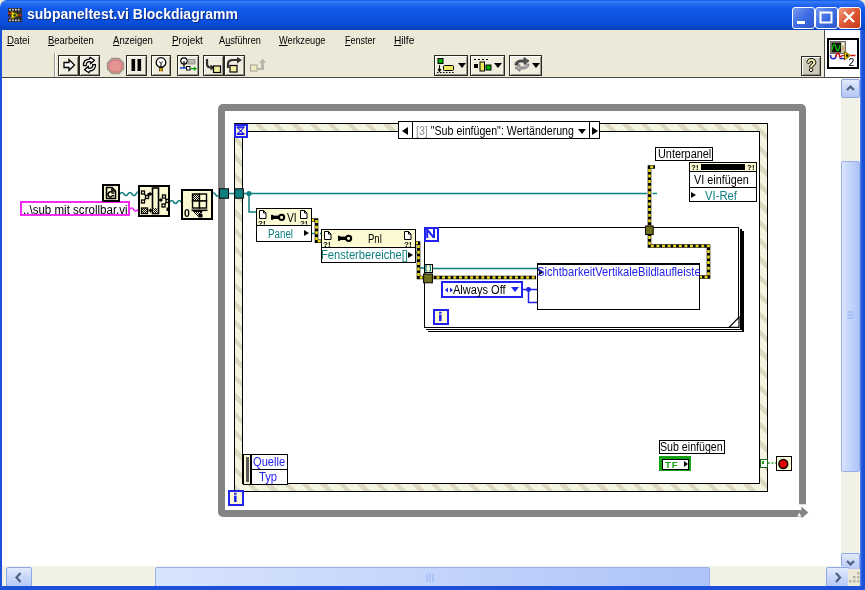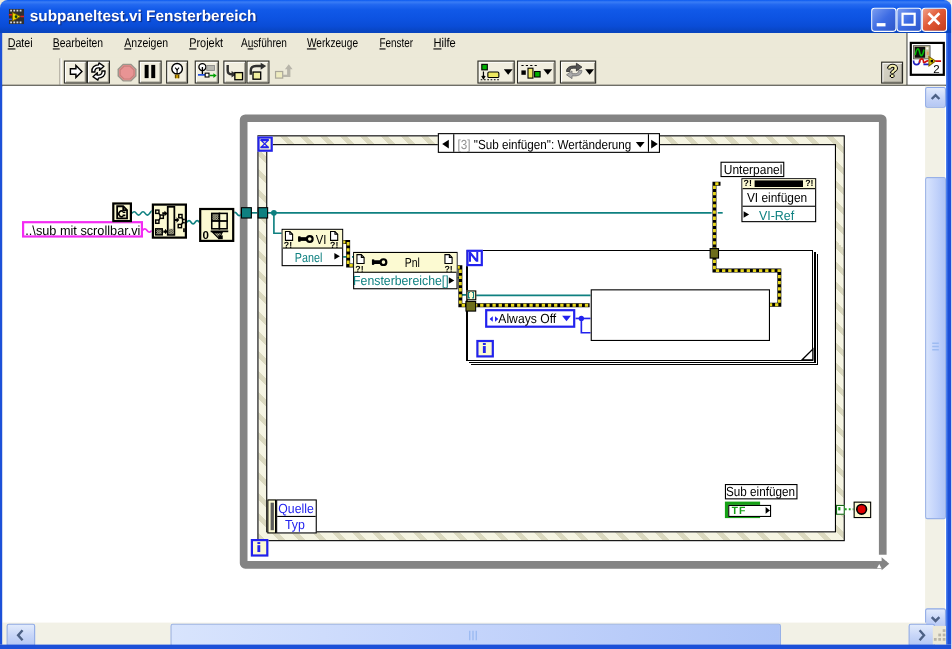--- a/index.html
+++ b/index.html
@@ -66,21 +66,21 @@
           <rect x="5" y="14" width="2" height="2"></rect>
           <rect x="8.5" y="14" width="2" height="2"></rect>
           <rect x="12" y="14" width="2" height="2"></rect>
         </g>
       <path d="M-2 6.5 H6" stroke="#E02020" stroke-width="1.6"></path>
       <path d="M-2 11.5 H4" stroke="#3050E0" stroke-width="1.6"></path>
       <path d="M4 4 L13 8.5 L4 13.5 Z" fill="#E8D800" stroke="#806000" stroke-width="1"></path>
       <circle cx="8" cy="8.7" r="1.5" fill="#104010"></circle>
       <path d="M13 8.5 H17" stroke="#E02020" stroke-width="1.4"></path>
     </svg>
-    <div class="txt abs" id="t_title">subpaneltest.vi Fensterbereich</div>
+    <div class="txt abs" id="t_title">subpaneltest.vi Blockdiagramm</div>
     <div class="tbtn min abs"><svg width="21" height="20">
           <rect x="4" y="13" width="8" height="3" fill="#fff"></rect>
         </svg></div>
     <div class="tbtn max abs"><svg width="21" height="20">
           <rect x="4.5" y="4.5" width="11" height="10" fill="none" stroke="#fff" stroke-width="2"></rect>
         </svg></div>
     <div class="tbtn cls abs"><svg width="21" height="20">
           <path d="M5 4 L15 14 M15 4 L5 14" stroke="#fff" stroke-width="2.4"></path>
         </svg></div>
   </div>
@@ -388,20 +388,24 @@
         </svg>
     </div>
     
     <div class="abs" style="left:423.6px;top:263.8px;width:9.2px;height:9.6px;background:#FCFAD2;border:1.4px solid #000;box-sizing:border-box;">
       <svg width="6.4" height="6.8" style="display:block">
           <path d="M2.2 0.8 H0.8 V5.8 H2.2 M4.2 0.8 H5.6 V5.8 H4.2" fill="none" stroke="#0E8080" stroke-width="1.2"></path>
         </svg>
     </div>
     
     <div class="node" style="left:536.5px;top:263px;width:163px;height:47px;">
+      <div class="row" style="height:15px;border-top:1.2px solid #000;">
+        <span class="arr r" style="left:1.5px;top:3.5px;"></span>
+        <span class="t blue" id="t_vert" style="left:-0.5px;top:0px;transform:scaleX(.929)">SichtbarkeitVertikaleBildlaufleiste</span>
+      </div>
     </div>
     
     <div class="abs" style="left:441px;top:281px;width:82px;height:17px;background:#fff;border:2.6px solid #2222EE;box-sizing:border-box;">
       <svg class="abs" style="left:2px;top:3.5px" width="8" height="6">
         <path d="M0 3 L3 0.5 V5.5 Z M8 3 L5 0.5 V5.5 Z" fill="#2222EE"></path>
         </svg>
       <span class="t" id="t_always" style="left:10.4px;top:-0.5px;color:#000;transform:scaleX(.921)">Always Off</span>
       <span class="arr" style="right:2px;top:3.5px;border-width:5.5px 4.5px 0 4.5px;border-color:#2222EE transparent transparent transparent;"></span>
     </div>
     
@@ -410,21 +414,21 @@
           <g fill="#2222EE">
             <rect x="4" y="0.8" width="2.6" height="1.8"></rect>
             <rect x="4" y="3.6" width="2.6" height="6.4"></rect>
           </g>
         </svg>
     </div>
     
     <div class="node" style="left:655px;top:147px;width:57.5px;height:13.5px;border-width:1.2px;">
       <span class="t" id="t_unter" style="left:1.6px;top:-1.5px;color:#000;transform:scaleX(.907)">Unterpanel</span>
     </div>
-    <div class="node" style="left:674px;top:161.5px;width:67.5px;height:40.5px;text-decoration:underline;">
+    <div class="node" style="left:689px;top:161.5px;width:67.5px;height:40.5px;text-decoration:underline;">
       <div class="hdr" style="height:9.5px;">
         <svg class="abs" style="left:1px;top:0.5px" width="8" height="8">
             <use href="#ex" x="0" y="0"></use>
           </svg>
         <svg class="abs" style="right:1px;top:0.5px" width="8" height="8">
             <use href="#ex" x="0" y="0"></use>
           </svg>
         <div class="abs" style="left:10.5px;top:1.5px;width:44px;height:5.5px;background:#000;"></div>
       </div>
       <div class="row" style="height:15px;">
@@ -445,21 +449,21 @@
         </div>
       <div class="row" style="height:13px;">
         <span class="t blue" id="t_typ" style="left:7.8px;top:-0.5px;transform:scaleX(.937)">Typ</span>
         </div>
     </div>
     
     <div class="node" style="left:658.5px;top:440px;width:66px;height:13.5px;border-width:1.2px;">
       <span class="t" id="t_sub" style="left:0.9px;top:-1.5px;color:#000;transform:scaleX(.886)">Sub einfügen</span>
     </div>
     <div class="abs" style="left:659px;top:455.5px;width:32px;height:15.5px;background:#16A116;">
-      <div class="abs" style="left:3px;top:3px;width:25px;height:9px;background:#fff;border:1px solid #000;overflow:visible;padding-left:12px;">
+      <div class="abs" style="left:3px;top:3px;width:25px;height:9px;background:#fff;border:1px solid #000;overflow:visible;">
         <svg class="abs" style="left:2px;top:0.5px" width="22" height="8">
           <text x="0" y="7.5" font-size="9.5" font-weight="bold" font-family="Liberation Sans" fill="#16A116" letter-spacing="1">TF</text>
           </svg>
         <span class="arr" style="position:absolute;right:0.5px;top:1.5px;border-style:solid;border-width:3px 0 3px 4.5px;border-color:transparent transparent transparent #000;width:0;height:0;"></span>
       </div>
     </div>
     
     <div class="abs" style="left:759.5px;top:458.5px;width:8.5px;height:9.5px;background:#fff;border:1.8px solid #156815;box-sizing:border-box;">
       <div class="abs" style="left:1.2px;top:1.7px;width:2.4px;height:2.4px;background:#16A116;"></div>
     </div>

